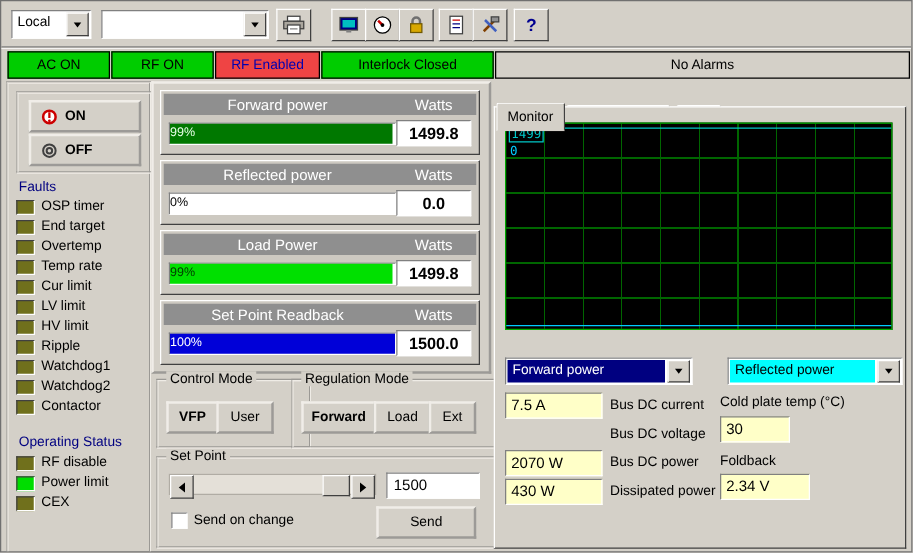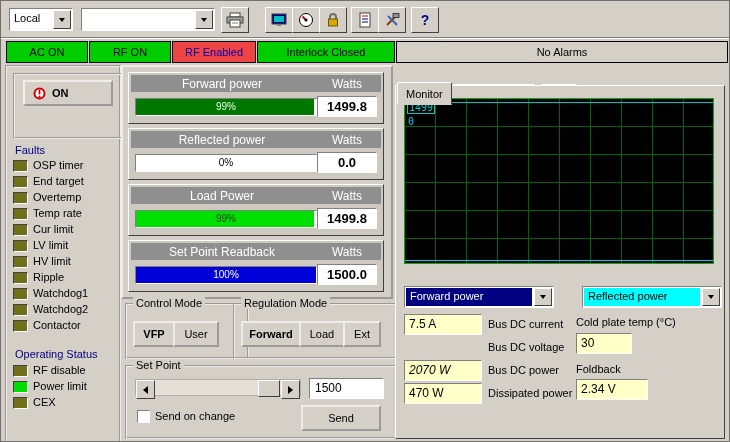--- a/index.html
+++ b/index.html
@@ -34,21 +34,21 @@
   .f-label{position:absolute;left:26px;white-space:nowrap;}
   .sect-title{position:absolute;left:8px;color:#000080;}
   
   #meters{position:absolute;left:120px;top:64px;width:268px;height:230px;}
   .meter{position:absolute;left:5px;width:254px;height:50px;border:1px solid;border-color:#ffffff #404040 #404040 #ffffff;background:#cdc9c1;}
   .m-head{position:absolute;left:2px;top:2px;right:2px;height:17px;background:#8f8f8f;color:#fff;font-size:12px;display:flex;}
   .m-name{width:182px;text-align:center;padding-top:2px;}
   .m-unit{flex:1;text-align:center;padding-top:2px;}
   .m-bar{position:absolute;left:6px;top:25px;width:180px;height:16px;background:#fff;}
   .m-fill{position:absolute;left:0;top:0;bottom:0;}
-  .m-pct{position:absolute;left:0;right:0;top:2px;text-align:center;font-size:10px;}
+  .m-pct{position:absolute;left:0;right:0;top:2px;font-size:10px;}
   .m-val{position:absolute;right:6px;top:23px;width:58px;height:17px;background:#fff;font-weight:bold;font-size:13px;text-align:center;padding-top:2px;}
   .modebtn{position:absolute;top:16px;height:22px;display:flex;align-items:center;justify-content:center;cursor:default;}
   
   .sb-arrow{position:absolute;top:0;width:17px;height:17px;display:flex;align-items:center;justify-content:center;}
   
   #tabctl{position:absolute;left:394px;top:64px;width:330px;height:374px;}
   .tab{position:absolute;height:19px;top:2px;background:#d4d0c8;border:1px solid;border-color:#fff #404040 #d4d0c8 #fff;border-radius:2px 2px 0 0;display:flex;align-items:center;justify-content:center;padding:0 8px;margin-top:17px;}
   .tab.active{top:0;height:21px;z-index:3;font-weight:normal;}
   #tabbody{position:absolute;left:0;top:20px;width:330px;height:354px;border:1px solid;border-color:#fff #404040 #404040 #fff;background:#d4d0c8;box-sizing:border-box;z-index:1;}
   #chart{position:absolute;left:8px;top:12px;width:308px;height:164px;background:#000;border:1px solid #00aa00;
@@ -146,20 +146,27 @@
 
   <div id="leftpanel">
     <div class="group" style="left:6px;top:6px;width:94px;height:62px;">
       <div class="pwr-btn raised2" style="top:5px;">
         <svg width="13" height="13" viewBox="0 0 13 13">
           <circle cx="6.5" cy="6.5" r="5" fill="#ffffff" stroke="#cc0000" stroke-width="2"></circle>
           <rect x="5.6" y="2.8" width="1.8" height="4.6" fill="#cc0000"></rect>
           <circle cx="6.5" cy="9.6" r="1.1" fill="#cc0000"></circle>
         </svg>
         <span>ON</span>
+      </div>
+      <div class="pwr-btn raised2" style="top:32px;">
+        <svg width="13" height="13" viewBox="0 0 13 13">
+          <circle cx="6.5" cy="6.5" r="5" fill="none" stroke="#404040" stroke-width="1.6"></circle>
+          <circle cx="6.5" cy="6.5" r="2.2" fill="none" stroke="#404040" stroke-width="1.6"></circle>
+        </svg>
+        <span>OFF</span>
       </div>
     </div>
 
     <div class="sect-title" style="top:77px;">Faults</div>
 
     <div class="led" style="left:6px;top:93px;"></div>
       <div class="f-label" style="top:92px;">OSP timer</div>
     <div class="led" style="left:6px;top:109px;"></div>
       <div class="f-label" style="top:108px;">End target</div>
     <div class="led" style="left:6px;top:125px;"></div>
@@ -311,24 +318,24 @@
         <div class="c-btn raised">
             <span class="tri-down"></span>
           </div>
       </div>
 
       <div class="rfield sunken" style="left:8px;top:228px;width:72px;">7.5 A</div>
       <div class="rlabel" style="left:92px;top:232px;">Bus DC current</div>
 
       <div class="rlabel" style="left:92px;top:255px;">Bus DC voltage</div>
 
-      <div class="rfield sunken" style="left:8px;top:274px;width:72px;font-style:italic;">2070 W</div>
+      <div class="rfield sunken" style="left:8px;top:274px;width:72px;">2070 W</div>
       <div class="rlabel" style="left:92px;top:278px;">Bus DC power</div>
 
-      <div class="rfield sunken" style="left:8px;top:297px;width:72px;">470 W</div>
+      <div class="rfield sunken" style="left:8px;top:297px;width:72px;">430 W</div>
       <div class="rlabel" style="left:92px;top:301px;">Dissipated power</div>
 
       <div class="rlabel" style="left:180px;top:230px;">Cold plate temp (°C)</div>
       <div class="rfield sunken" style="left:180px;top:247px;width:50px;">30</div>
 
       <div class="rlabel" style="left:180px;top:277px;">Foldback</div>
       <div class="rfield sunken" style="left:180px;top:293px;width:66px;">2.34 V</div>
     </div>
   </div>
 

